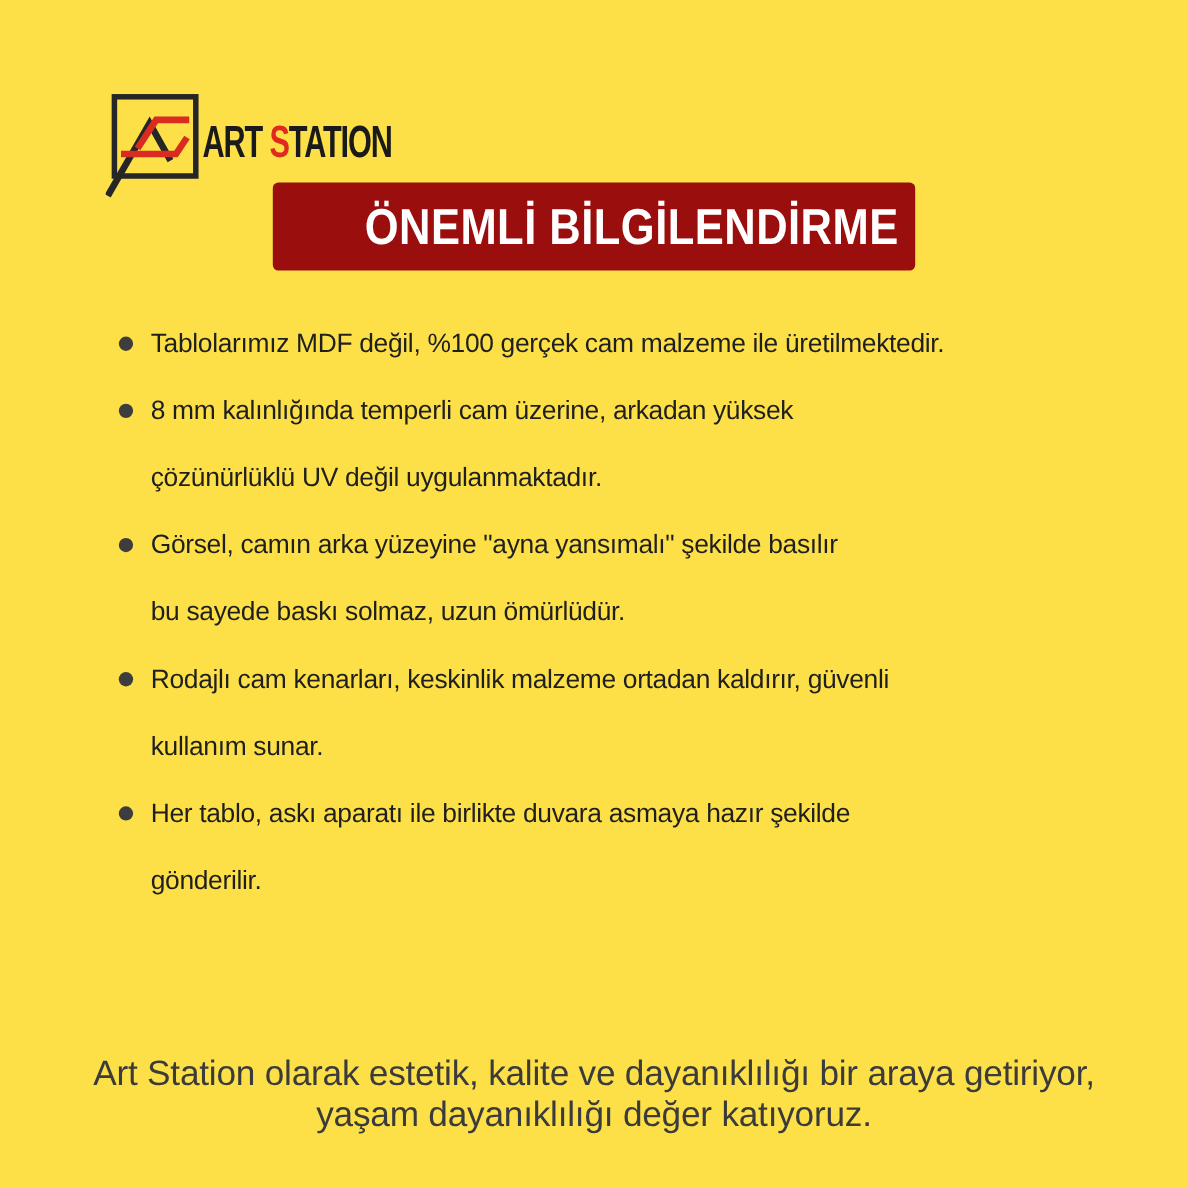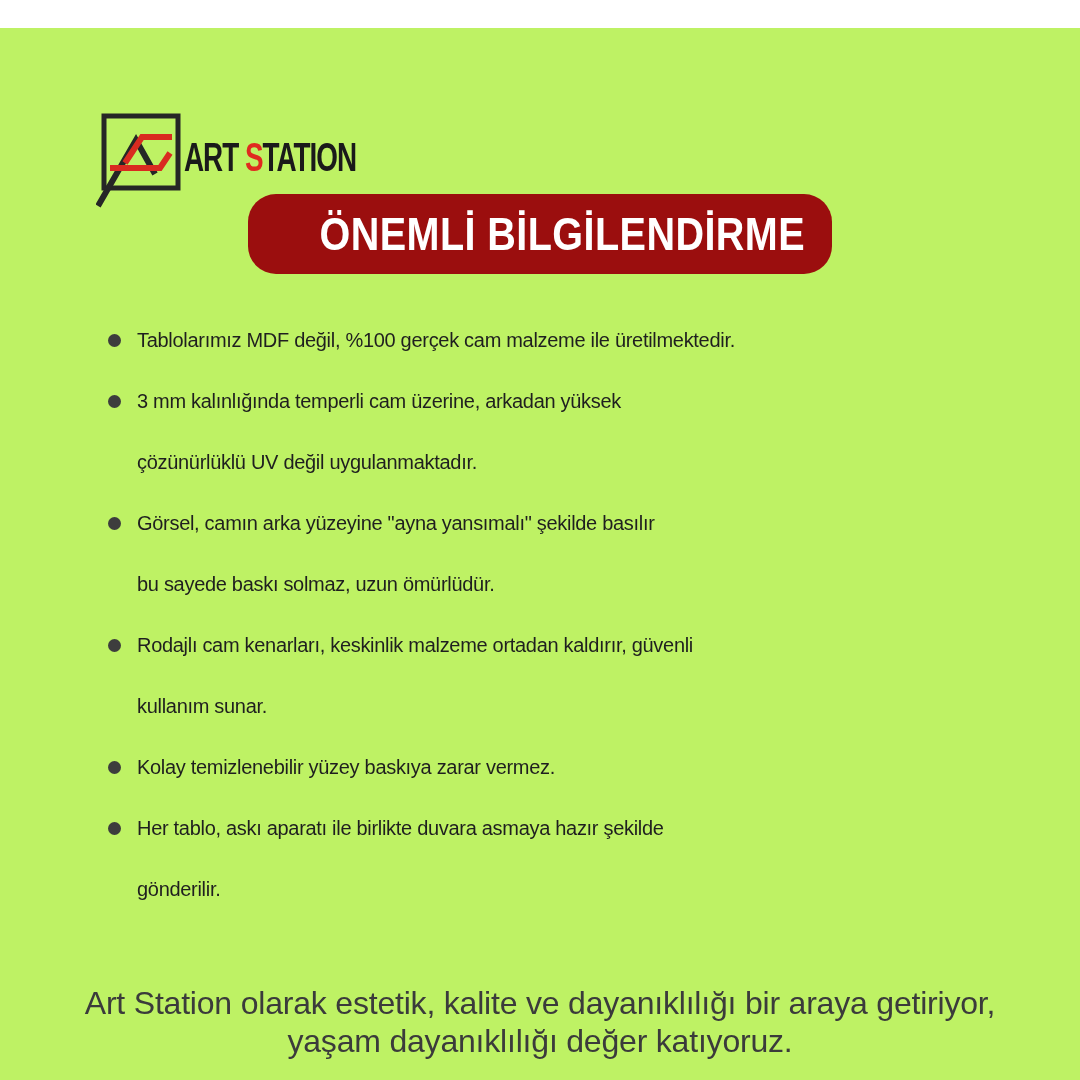--- a/index.html
+++ b/index.html
@@ -7,22 +7,21 @@
   body {
     font-family: "Liberation Sans", sans-serif;
     background: #ffffff;
     position: relative;
     overflow: hidden;
     color: #222222;
   }
   .canvas {
     position: absolute;
     inset: 0;
-    background: #bef264;
-    margin-top: 28px;
+    background: #fde047;
   }
 
   
   .brand {
     position: absolute;
     left: 96px;
     top: 82px;
     display: flex;
     align-items: flex-start;
   }
@@ -47,24 +46,23 @@
 
   
   .banner {
     position: absolute;
     top: 166px;
     left: 50%;
     transform: translateX(-50%);
     width: 584px;
     height: 80px;
     background: #9b0e0e;
-    border-radius: 28px;
+    border-radius: 5px;
     display: flex;
     align-items: center;
-    justify-content: center;
     padding-left: 44px;
   }
   .banner-label {
     color: #ffffff;
     font-size: 46px;
     font-weight: 700;
     letter-spacing: 0.5px;
     white-space: nowrap;
     transform: scaleX(0.86);
     transform-origin: center;
@@ -87,21 +85,21 @@
   .dot {
     flex: 0 0 13px;
     width: 13px;
     height: 13px;
     border-radius: 50%;
     background: #3d3d3d;
     margin-top: 24px;
   }
   .bullet-lines { margin-left: 16px; }
   .bl {
-    font-size: 20px;
+    font-size: 24px;
     line-height: 61px;
     letter-spacing: -0.3px;
     color: #1f1f1f;
     white-space: nowrap;
   }
 
   
   .footer {
     position: absolute;
     top: 956px;
@@ -141,47 +139,41 @@
   <ul class="bullets">
     <li class="bullet">
       <span class="dot"></span>
       <div class="bullet-lines">
         <div class="bl">Tablolarımız MDF değil, %100 gerçek cam malzeme ile üretilmektedir.</div>
       </div>
     </li>
     <li class="bullet">
       <span class="dot"></span>
       <div class="bullet-lines">
-        <div class="bl">3 mm kalınlığında temperli cam üzerine, arkadan yüksek</div>
+        <div class="bl">8 mm kalınlığında temperli cam üzerine, arkadan yüksek</div>
         <div class="bl">çözünürlüklü UV değil uygulanmaktadır.</div>
       </div>
     </li>
     <li class="bullet">
       <span class="dot"></span>
       <div class="bullet-lines">
         <div class="bl">Görsel, camın arka yüzeyine "ayna yansımalı" şekilde basılır</div>
         <div class="bl">bu sayede baskı solmaz, uzun ömürlüdür.</div>
       </div>
     </li>
     <li class="bullet">
       <span class="dot"></span>
       <div class="bullet-lines">
         <div class="bl">Rodajlı cam kenarları, keskinlik malzeme ortadan kaldırır, güvenli</div>
         <div class="bl">kullanım sunar.</div>
       </div>
     </li>
     <li class="bullet">
       <span class="dot"></span>
       <div class="bullet-lines">
-        <div class="bl">Kolay temizlenebilir yüzey baskıya zarar vermez.</div>
-      </div>
-    </li>
-    <li class="bullet">
-      <span class="dot"></span>
-      <div class="bullet-lines">
         <div class="bl">Her tablo, askı aparatı ile birlikte duvara asmaya hazır şekilde</div>
         <div class="bl">gönderilir.</div>
       </div>
     </li>
   </ul>
 
   <footer class="footer">
     <div class="footer-line">Art Station olarak estetik, kalite ve dayanıklılığı bir araya getiriyor,</div>
     <div class="footer-line">yaşam dayanıklılığı değer katıyoruz.</div>
   </footer>

